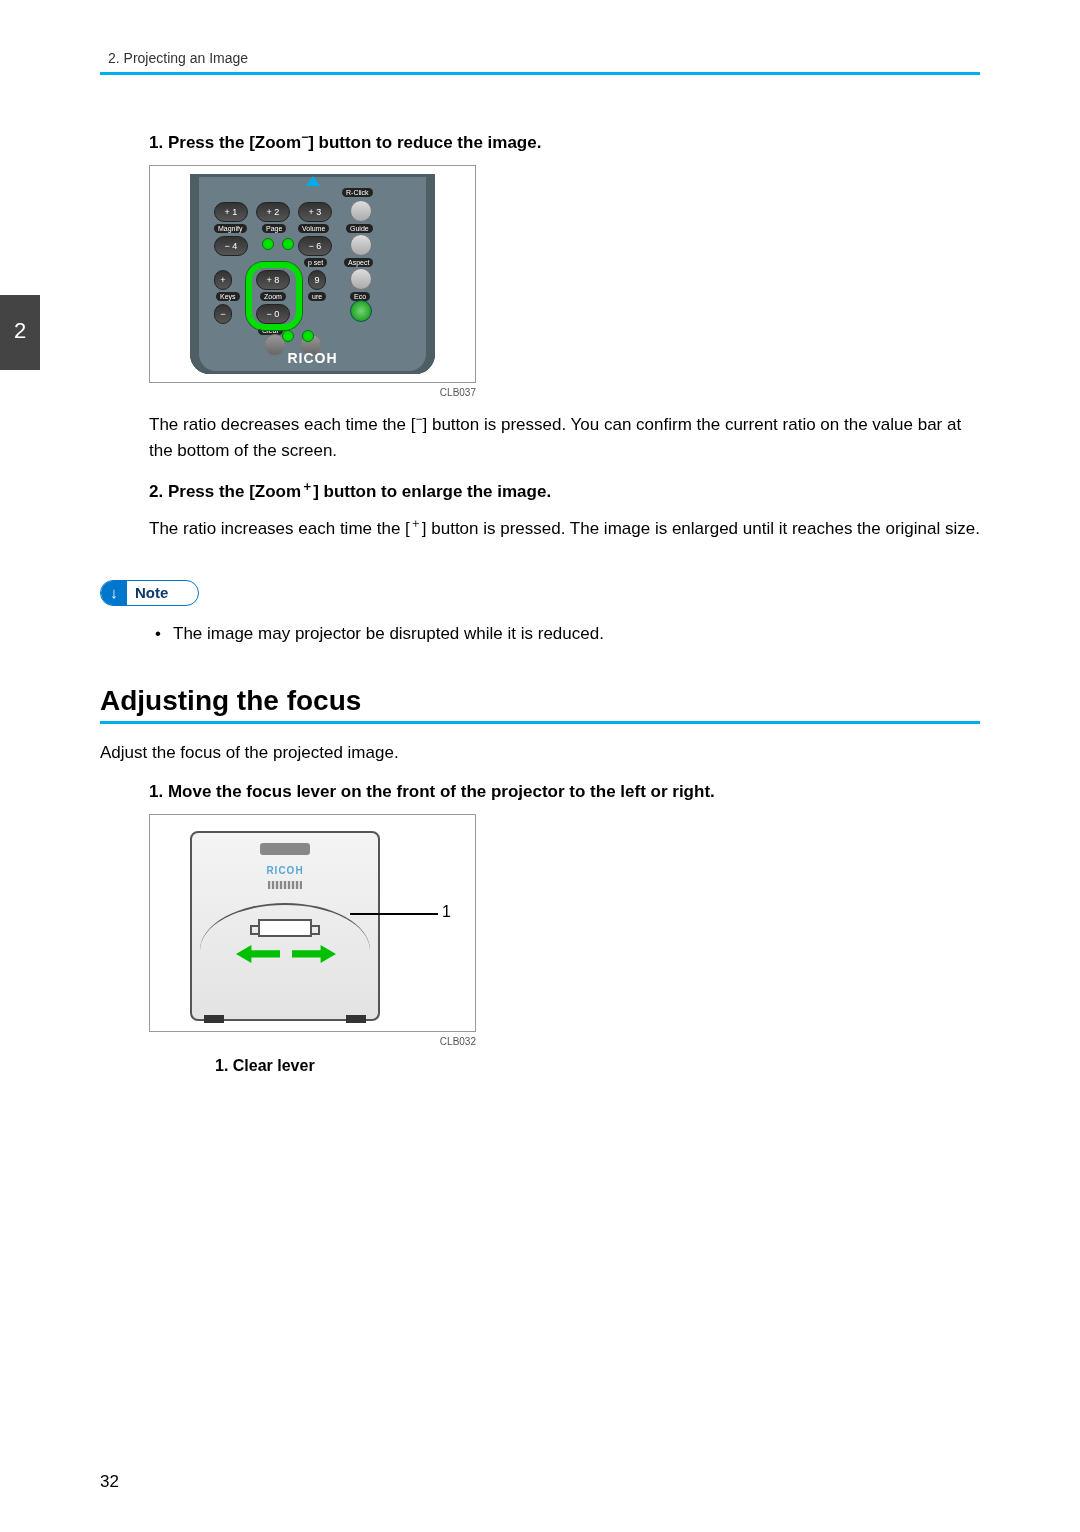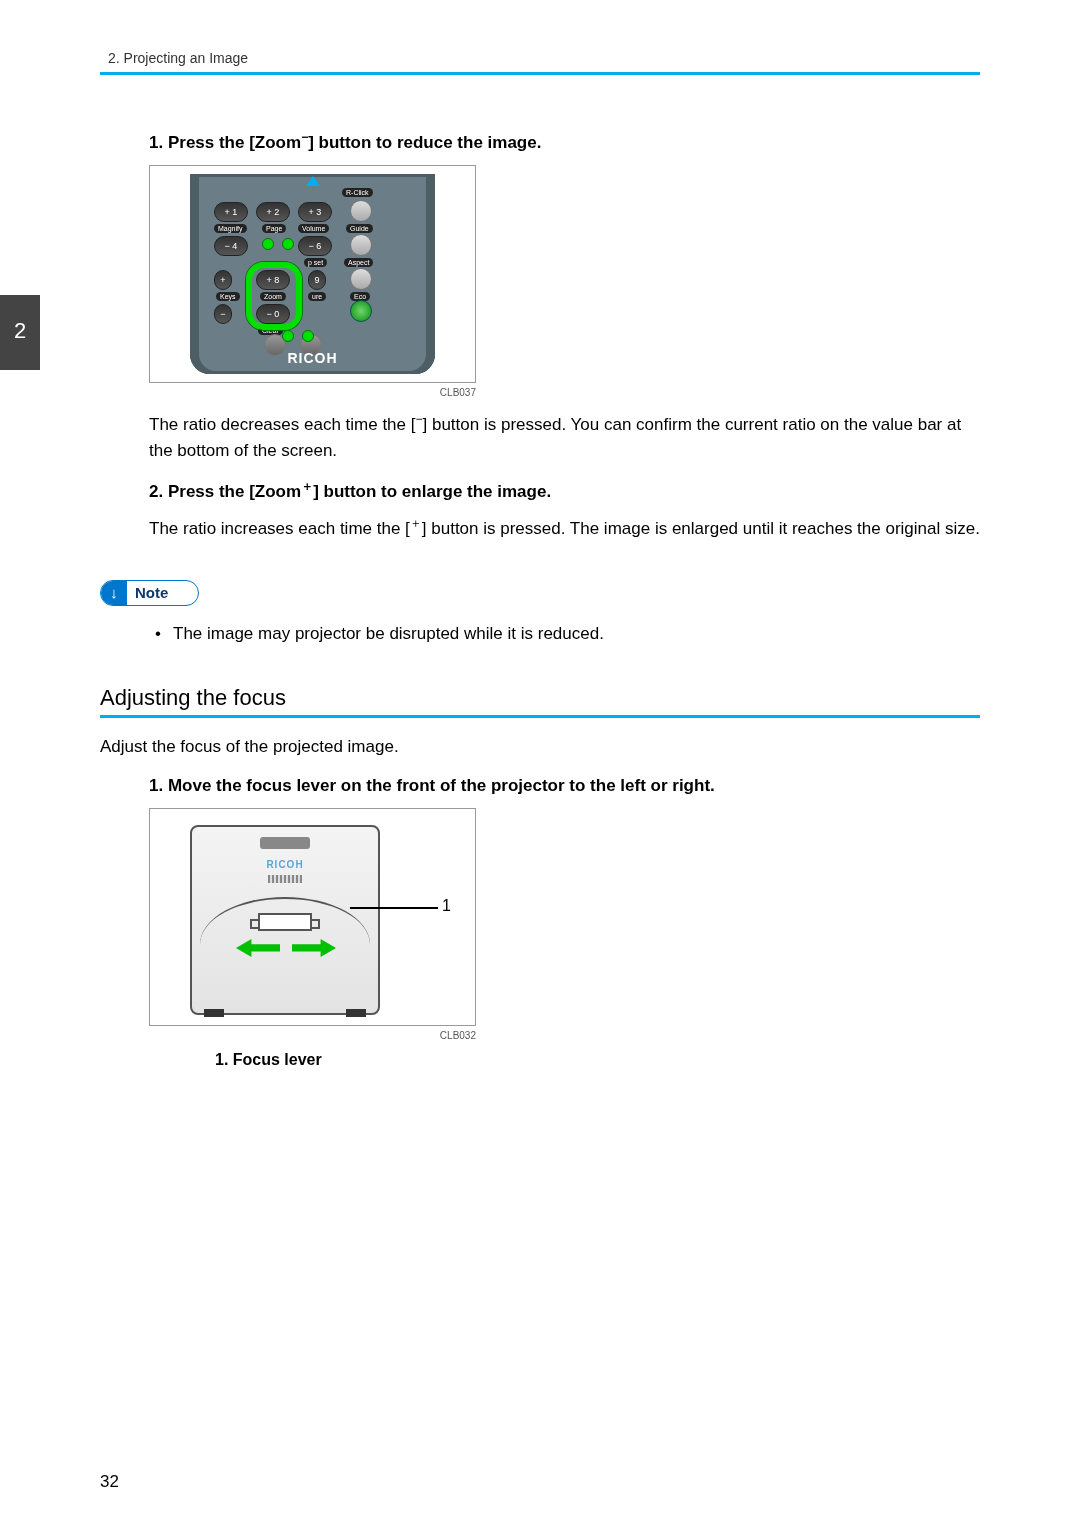--- a/index.html
+++ b/index.html
@@ -173,22 +173,22 @@
     position: relative;
     margin-bottom: 6px;
   }
   ul.bullets li::before {
     content: "•";
     position: absolute;
     left: 0;
     color:#000;
   }
   .section-head {
-    font-size: 22px;
-    font-weight: normal;
+    font-size: 28px;
+    font-weight: bold;
     margin-top: 36px;
     margin-bottom: 4px;
   }
   .section-rule {
     height: 3px;
     background: #00aeef;
     margin-bottom: 16px;
   }
   .plain {
     font-size: 17px;
@@ -386,19 +386,19 @@
           <div class="proj-foot r"></div>
         </div>
         <div class="callout-line"></div>
         <div class="callout-num">1</div>
       </div>
       <div class="fig-caption" style="width:327px;">CLB032</div>
     </div>
 
     <div class="sub-step">
       <span>1.</span>
-      <span>Focus lever</span>
+      <span>Clear lever</span>
     </div>
   </div>
 
 </div>
 
 <div class="page-num">32</div>
 
 </body></html>

